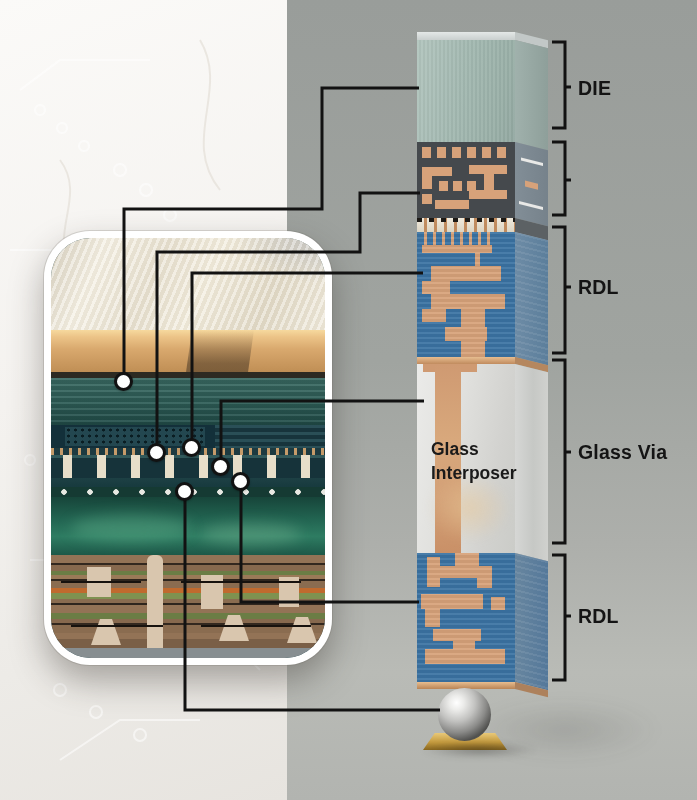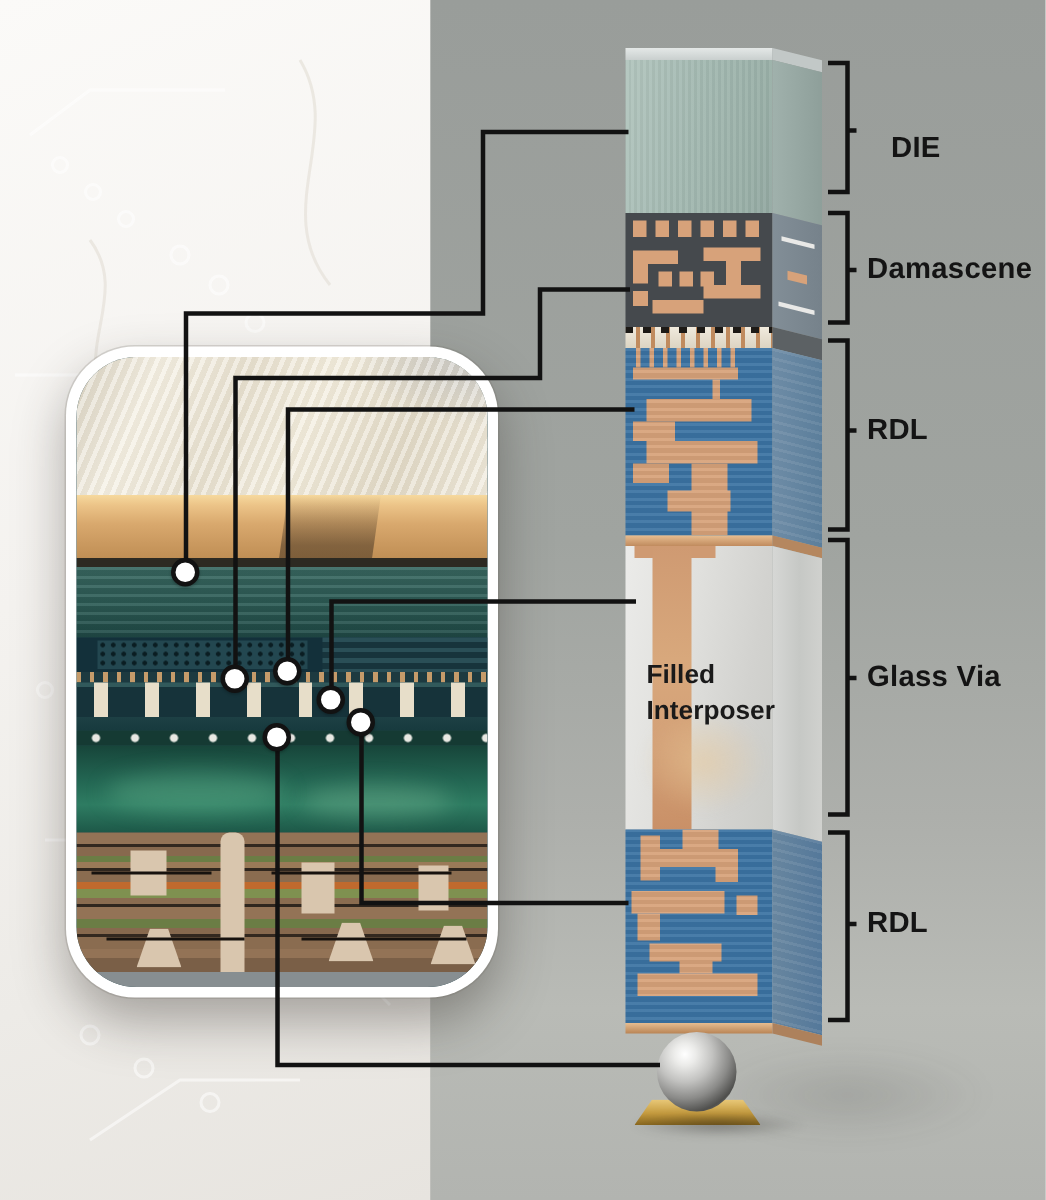--- a/index.html
+++ b/index.html
@@ -307,21 +307,21 @@
     <div class="s s-glass"></div>
     <div class="s s-rdl2"></div>
     <div class="s s-cu2"></div>
   </div>
 
   <div class="pad"></div>
   <div class="shadow-ball"></div>
   <div class="ball"></div>
 
   <div class="glass-label">
-    <div>Filled</div>
+    <div>Glass</div>
     <div>Interposer</div>
   </div>
 
   <svg class="lines-svg" width="697" height="800" viewBox="0 0 697 800">
     <g fill="none" stroke="#121212" stroke-width="3" stroke-linejoin="miter">
       <path d="M124 374 V209 H322 V88 H419"></path>
       <path d="M157 445 V252 H360 V193 H420"></path>
       <path d="M192 440 V273 H423"></path>
       <path d="M221 459 V401 H424"></path>
       <path d="M241 490 V602 H419"></path>
@@ -334,19 +334,18 @@
     </g>
   </svg>
 
   <div class="marker" style="left:114px;top:372px;"></div>
   <div class="marker" style="left:147px;top:443px;"></div>
   <div class="marker" style="left:182px;top:438px;"></div>
   <div class="marker" style="left:211px;top:457px;"></div>
   <div class="marker" style="left:231px;top:472px;"></div>
   <div class="marker" style="left:175px;top:482px;"></div>
 
-  <div class="layer-label" style="top:99px;margin-left:16px;">DIE</div>
-  <div class="layer-label" style="top:180px;">Damascene</div>
+  <div class="layer-label" style="top:88px;">DIE</div>
   <div class="layer-label" style="top:287px;">RDL</div>
   <div class="layer-label" style="top:452px;">Glass Via</div>
   <div class="layer-label" style="top:616px;">RDL</div>
 
 </div>
 
 </body></html>

